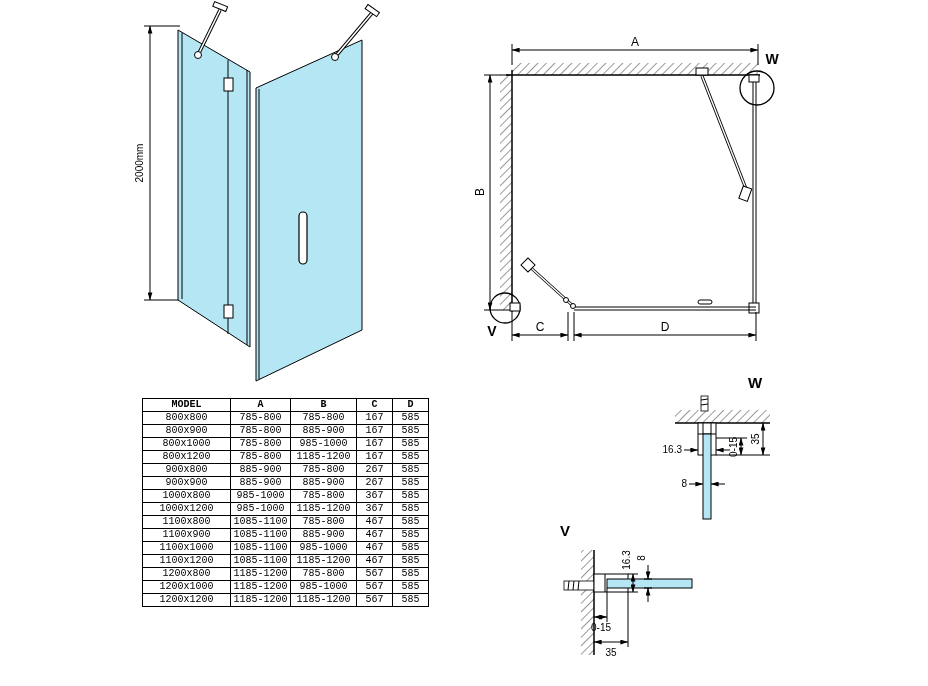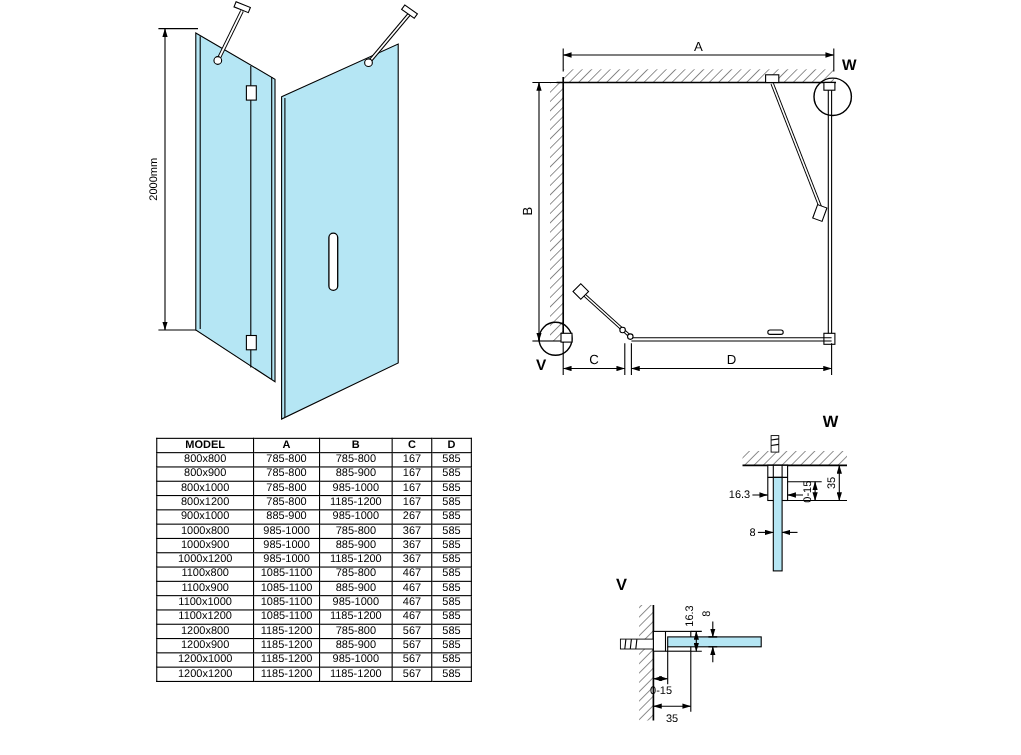--- a/index.html
+++ b/index.html
@@ -10,21 +10,21 @@
   #plan-view{left:470px;top:20px;}
   #detail-w{left:600px;top:372px;}
   #detail-v{left:545px;top:520px;}
   svg text{font-family:"Liberation Sans",sans-serif;fill:#000;}
   .dim-txt{font-size:10px;}
   .letter-txt{font-size:12px;}
   .marker-txt{font-size:14px;font-weight:bold;}
   .title-txt{font-size:15px;font-weight:bold;}
   .thin{stroke:#000;stroke-width:1;fill:none;}
   .thick{stroke:#000;stroke-width:1.5;fill:none;}
-  .dims{position:absolute;left:142px;top:398px;border-collapse:collapse;font-size:10px;}
+  .dims{position:absolute;left:142px;top:398px;border-collapse:collapse;font-size:10px;font-family:Liberation Mono, monospace;}
   .dims th,.dims td{border:1px solid #000;text-align:center;padding:0 2px;height:12px;line-height:12px;}
   .dims th{font-weight:bold;}
 </style>
 </head>
 <body>
 
 <div class="canvas">
 
   <svg id="iso-view" width="470" height="400" viewBox="0 0 470 400">
     <defs>
@@ -303,37 +303,37 @@
           <td>585</td>
         </tr>
         <tr>
           <td>800x1200</td>
           <td>785-800</td>
           <td>1185-1200</td>
           <td>167</td>
           <td>585</td>
         </tr>
         <tr>
-          <td>900x1000</td>
-          <td>885-900</td>
-          <td>985-1000</td>
+          <td>900x800</td>
+          <td>885-900</td>
+          <td>785-800</td>
           <td>267</td>
           <td>585</td>
         </tr>
         <tr>
+          <td>900x900</td>
+          <td>885-900</td>
+          <td>885-900</td>
+          <td>267</td>
+          <td>585</td>
+        </tr>
+        <tr>
           <td>1000x800</td>
           <td>985-1000</td>
           <td>785-800</td>
-          <td>367</td>
-          <td>585</td>
-        </tr>
-        <tr>
-          <td>1000x900</td>
-          <td>985-1000</td>
-          <td>885-900</td>
           <td>367</td>
           <td>585</td>
         </tr>
         <tr>
           <td>1000x1200</td>
           <td>985-1000</td>
           <td>1185-1200</td>
           <td>367</td>
           <td>585</td>
         </tr>
@@ -366,27 +366,20 @@
           <td>585</td>
         </tr>
         <tr>
           <td>1200x800</td>
           <td>1185-1200</td>
           <td>785-800</td>
           <td>567</td>
           <td>585</td>
         </tr>
         <tr>
-          <td>1200x900</td>
-          <td>1185-1200</td>
-          <td>885-900</td>
-          <td>567</td>
-          <td>585</td>
-        </tr>
-        <tr>
           <td>1200x1000</td>
           <td>1185-1200</td>
           <td>985-1000</td>
           <td>567</td>
           <td>585</td>
         </tr>
         <tr>
           <td>1200x1200</td>
           <td>1185-1200</td>
           <td>1185-1200</td>

